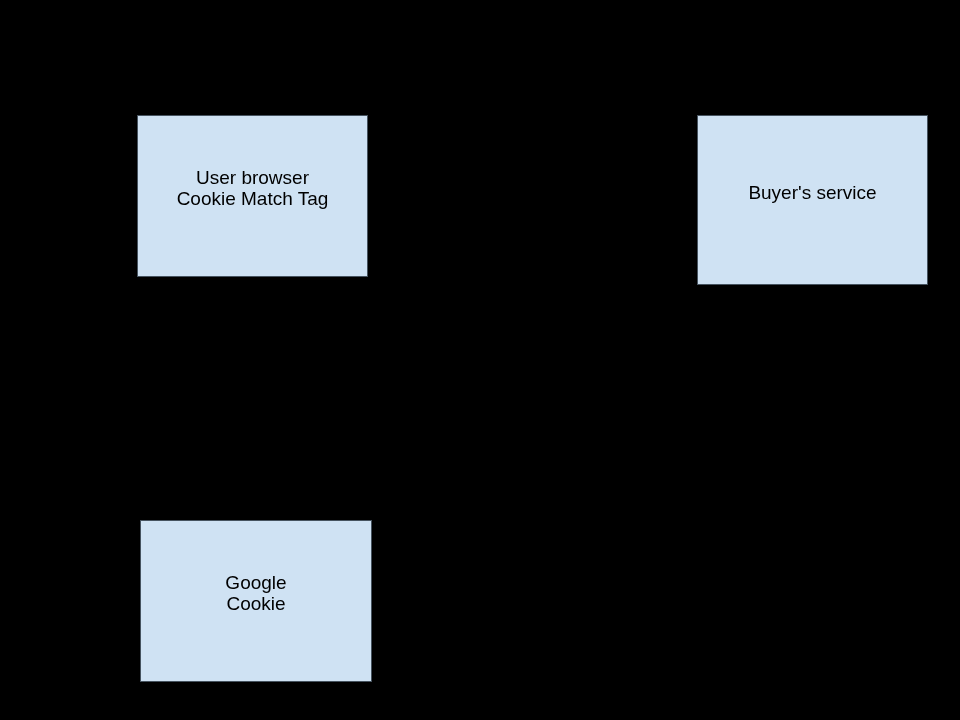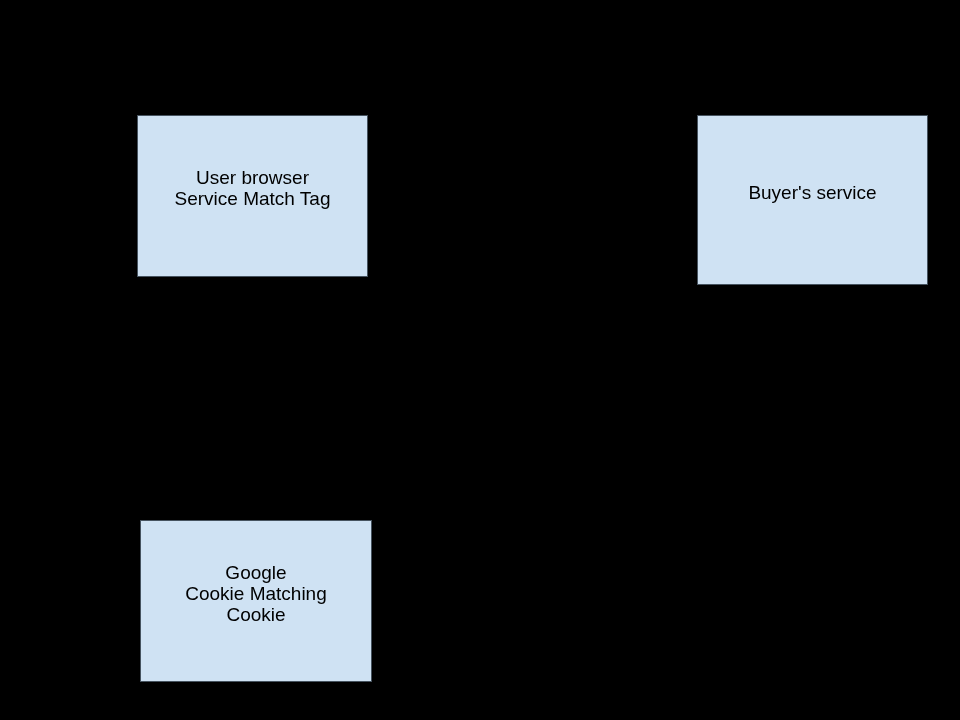--- a/index.html
+++ b/index.html
@@ -54,26 +54,25 @@
     margin-top: 28px;
   }
 </style>
 </head>
 <body>
 
 <div class="canvas">
 
   <div class="node node-user-browser">
     <span class="line">User browser</span>
-    <span class="line">Service Match Tag</span>
+    <span class="line">Cookie Match Tag</span>
   </div>
 
   <div class="node node-buyers-service">
     <span class="line">Buyer's service</span>
   </div>
 
   <div class="node node-google-cms">
     <span class="line">Google</span>
-    <span class="line">Cookie Matching</span>
     <span class="line">Cookie</span>
   </div>
 
 </div>
 
 </body></html>

